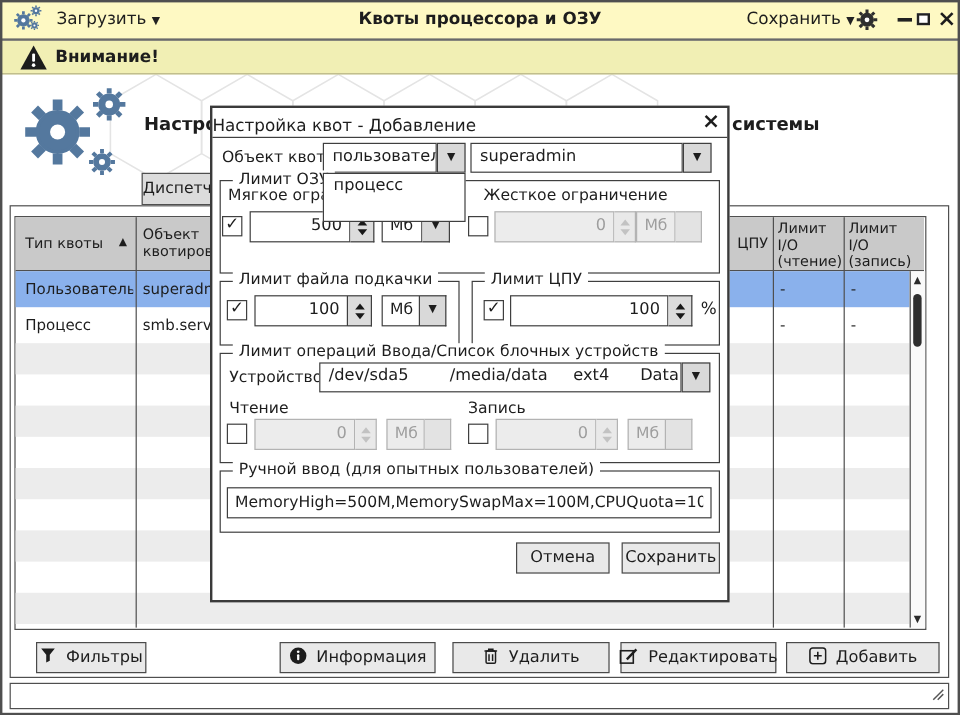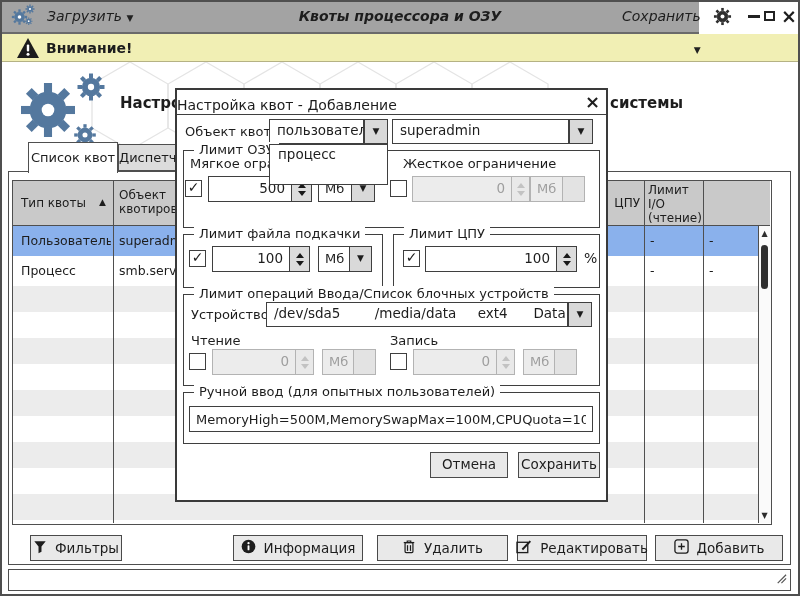--- a/index.html
+++ b/index.html
@@ -2,21 +2,21 @@
 <html><head>
 <meta charset="utf-8">
 <style>
   html,body{margin:0;padding:0;background:#dedede;}
   .screen{position:relative;width:800px;height:596px;background:#fff;overflow:hidden;
           font-family:"DejaVu Sans",sans-serif;color:#1d1d1d;-webkit-font-smoothing:antialiased;}
   .abs{position:absolute;box-sizing:border-box;}
   .frame{position:absolute;inset:0;border:2px solid #4f4f4f;pointer-events:none;z-index:60;}
 
   
-  .titlebar{left:0;top:0;width:699px;height:34px;background:#a3a3a3;border-bottom:2px solid #6a6a6a;z-index:40;font-style:italic;}
+  .titlebar{left:0;top:0;width:800px;height:34px;background:#fef9c3;border-bottom:2px solid #6a6a6a;z-index:40;}
   .tb-text{font-size:14px;line-height:32px;}
   .tb-title{font-weight:bold;}
   .caret{font-size:9px;color:#222;}
   .win-min{width:12px;height:3px;background:#222;}
   .win-max{width:11px;height:10px;border:2px solid #222;background:#fff;}
   .win-close{font-size:19px;font-weight:bold;line-height:30px;}
 
   
   .warnbar{left:0;top:34px;width:800px;height:28px;background:#f1efb4;border-bottom:1px solid #b5b284;z-index:30;}
   .warn-text{font-size:14px;font-weight:600;line-height:28px;}
@@ -160,34 +160,32 @@
       <use href="#gear" fill="#54789e" stroke="#54789e" transform="translate(55,57) scale(1.2)"></use>
     </svg>
   </span>
 
   <span class="abs pagehead" style="left:120px;top:94px;z-index:2;">Настрой</span>
   <span class="abs pagehead" style="left:610px;top:94px;z-index:2;">системы</span>
 
   <div class="abs tab tab-idle" style="left:118px;top:144px;width:74px;height:27px;overflow:hidden;">
     <span>Диспетчер</span>
   </div>
-  <div class="abs tab tab-active" style="left:28px;top:142px;width:90px;height:31px;z-index:7;">
-    <span>Список квот</span>
-  </div>
 
   <div class="abs panel"></div>
 
   <div class="abs tbl">
     <div class="abs tbl-head"></div>
 
     <div class="abs hcell" style="left:8px;top:0;width:80px;line-height:45px;"><span>Тип квоты</span></div>
     <span class="abs" style="left:86px;top:16px;font-size:9px;">▲</span>
     <div class="abs hcell" style="left:106px;top:7px;width:110px;"><span>Объект квотирования</span></div>
     <div class="abs hcell" style="left:586px;top:15px;width:41px;text-align:right;"><span>ЦПУ</span></div>
     <div class="abs hcell" style="left:635px;top:2px;width:52px;"><span>Лимит I/O (чтение)</span></div>
+    <div class="abs hcell" style="left:694px;top:2px;width:50px;"><span>Лимит I/O (запись)</span></div>
 
     <div class="abs row row-sel" style="top:45px;">
       <span class="abs cell" style="left:8px;width:90px;">Пользователь</span>
       <span class="abs cell" style="left:106px;width:120px;">superadmin</span>
       <span class="abs cell" style="left:637px;width:20px;">-</span>
       <span class="abs cell" style="left:696px;width:20px;">-</span>
     </div>
     <div class="abs row" style="top:75px;">
       <span class="abs cell" style="left:8px;width:90px;">Процесс</span>
       <span class="abs cell" style="left:106px;width:120px;">smb.service</span>

